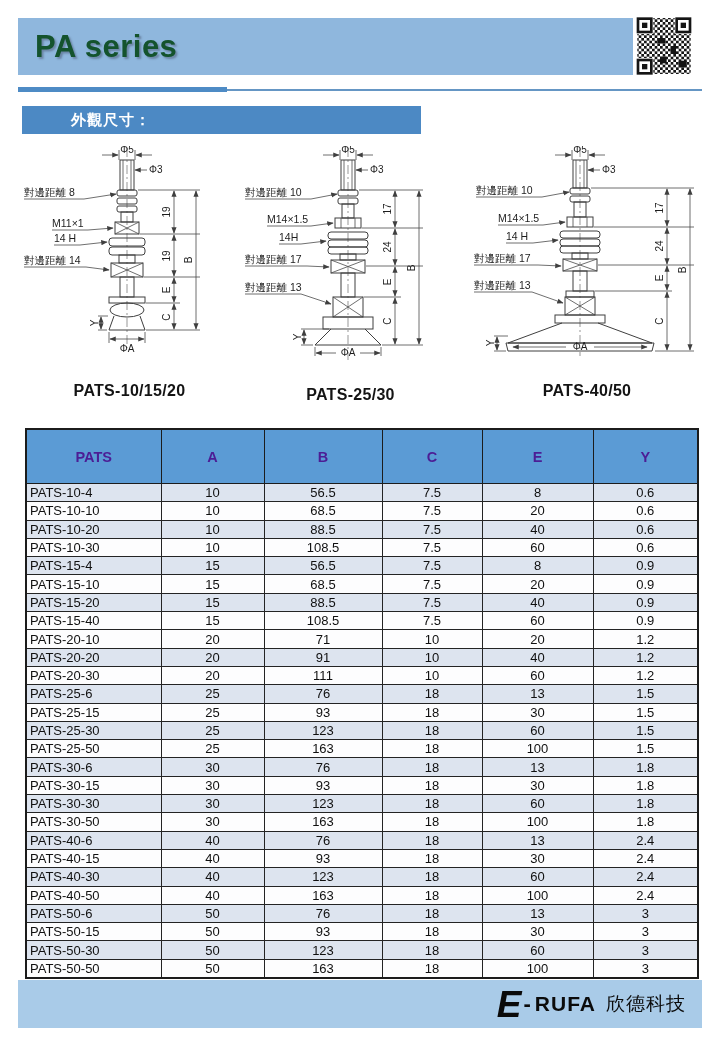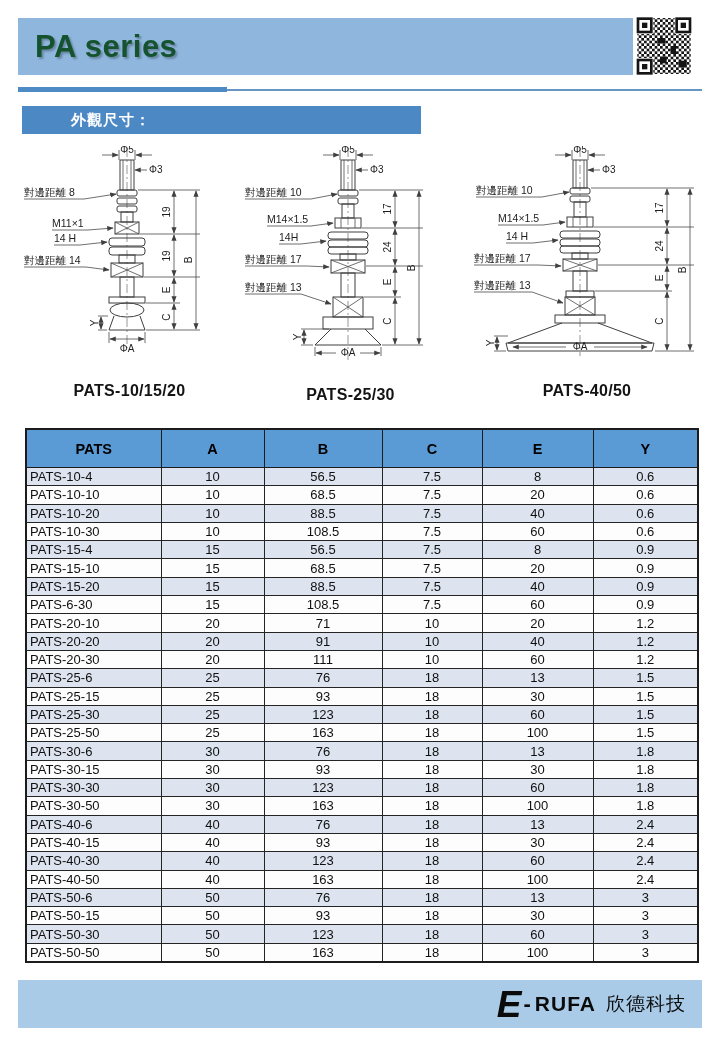--- a/index.html
+++ b/index.html
@@ -26,22 +26,22 @@
   .caption{font-size:16px;font-weight:600;color:#141414;margin-top:18px;letter-spacing:0.3px;}
   .dln{stroke:#3f3f3f;fill:none;stroke-width:1;}
   .dthin{stroke:#4a4a4a;fill:none;stroke-width:0.8;}
   .cl{stroke:#6a6a6a;stroke-width:0.7;stroke-dasharray:9 3 2 3;fill:none;}
   .dtx{font-family:"Liberation Sans",sans-serif;font-size:10px;fill:#1d1d1d;}
   .dtx2{font-family:"Liberation Sans",sans-serif;font-size:10.5px;fill:#1d1d1d;}
 
   
   .dim-table{position:absolute;left:25px;top:428px;width:672px;border-collapse:collapse;
              table-layout:fixed;border:2px solid #1c1c1c;}
-  .dim-table th{background:#5b9bd5;color:#000000;font-size:14.5px;font-weight:bold;
-                border:1px solid #1c1c1c;height:21px;padding:8px;}
+  .dim-table th{background:#5b9bd5;color:#4c1d95;font-size:14.5px;font-weight:bold;
+                border:1px solid #1c1c1c;height:21px;padding:16px;}
   .dim-table td{font-size:13px;border:1px solid #242424;height:17.3px;line-height:17px;
                 padding:0;text-align:center;color:#101010;}
   .dim-table td:first-child{text-align:left;padding-left:3px;}
   .dim-table tr.odd td{background:#dde4ef;}
   .dim-table tr.even td{background:#fdfdfe;}
 
   
   .footer-bar{position:absolute;left:18px;top:980px;width:684px;height:48px;background:#a9cbe8;
               display:flex;align-items:center;justify-content:flex-end;padding-right:16px;box-sizing:border-box;}
   .logo{display:flex;align-items:center;color:#0b0b0b;}
@@ -375,21 +375,21 @@
         </tr>
         <tr class="odd">
           <td>PATS-15-20</td>
           <td>15</td>
           <td>88.5</td>
           <td>7.5</td>
           <td>40</td>
           <td>0.9</td>
         </tr>
         <tr class="even">
-          <td>PATS-6-30</td>
+          <td>PATS-15-40</td>
           <td>15</td>
           <td>108.5</td>
           <td>7.5</td>
           <td>60</td>
           <td>0.9</td>
         </tr>
         <tr class="even">
           <td>PATS-20-10</td>
           <td>20</td>
           <td>71</td>

